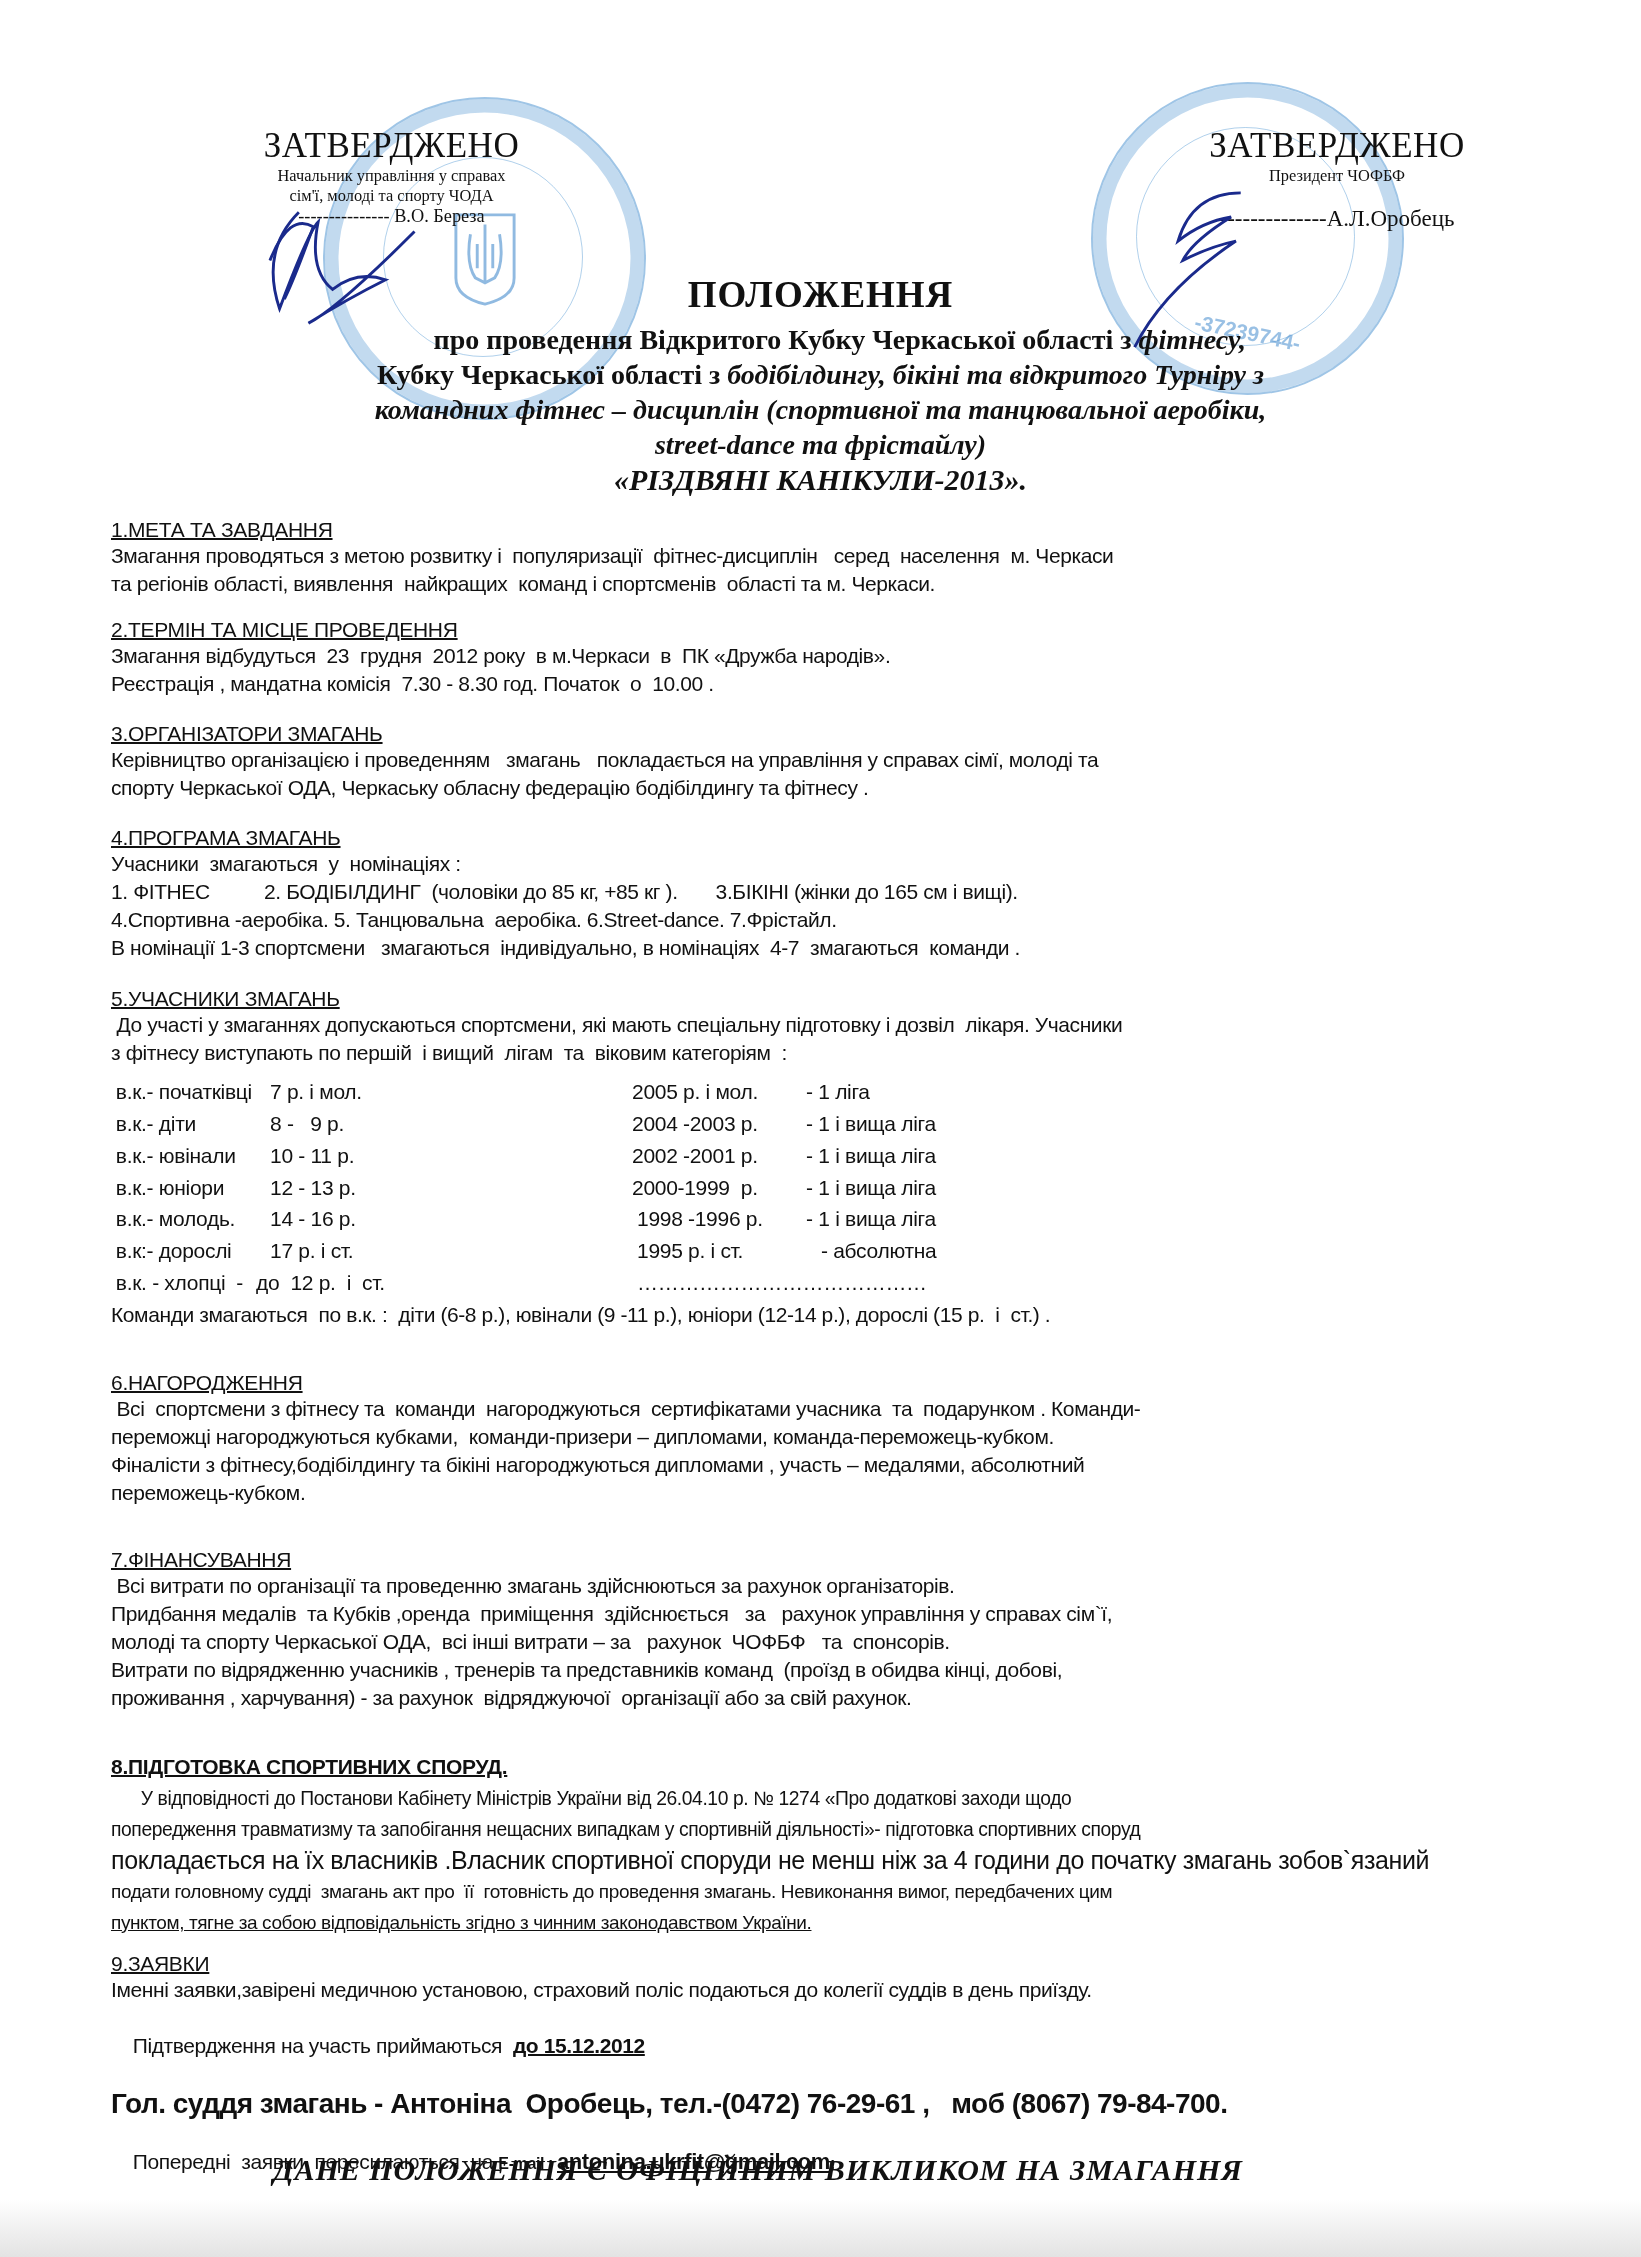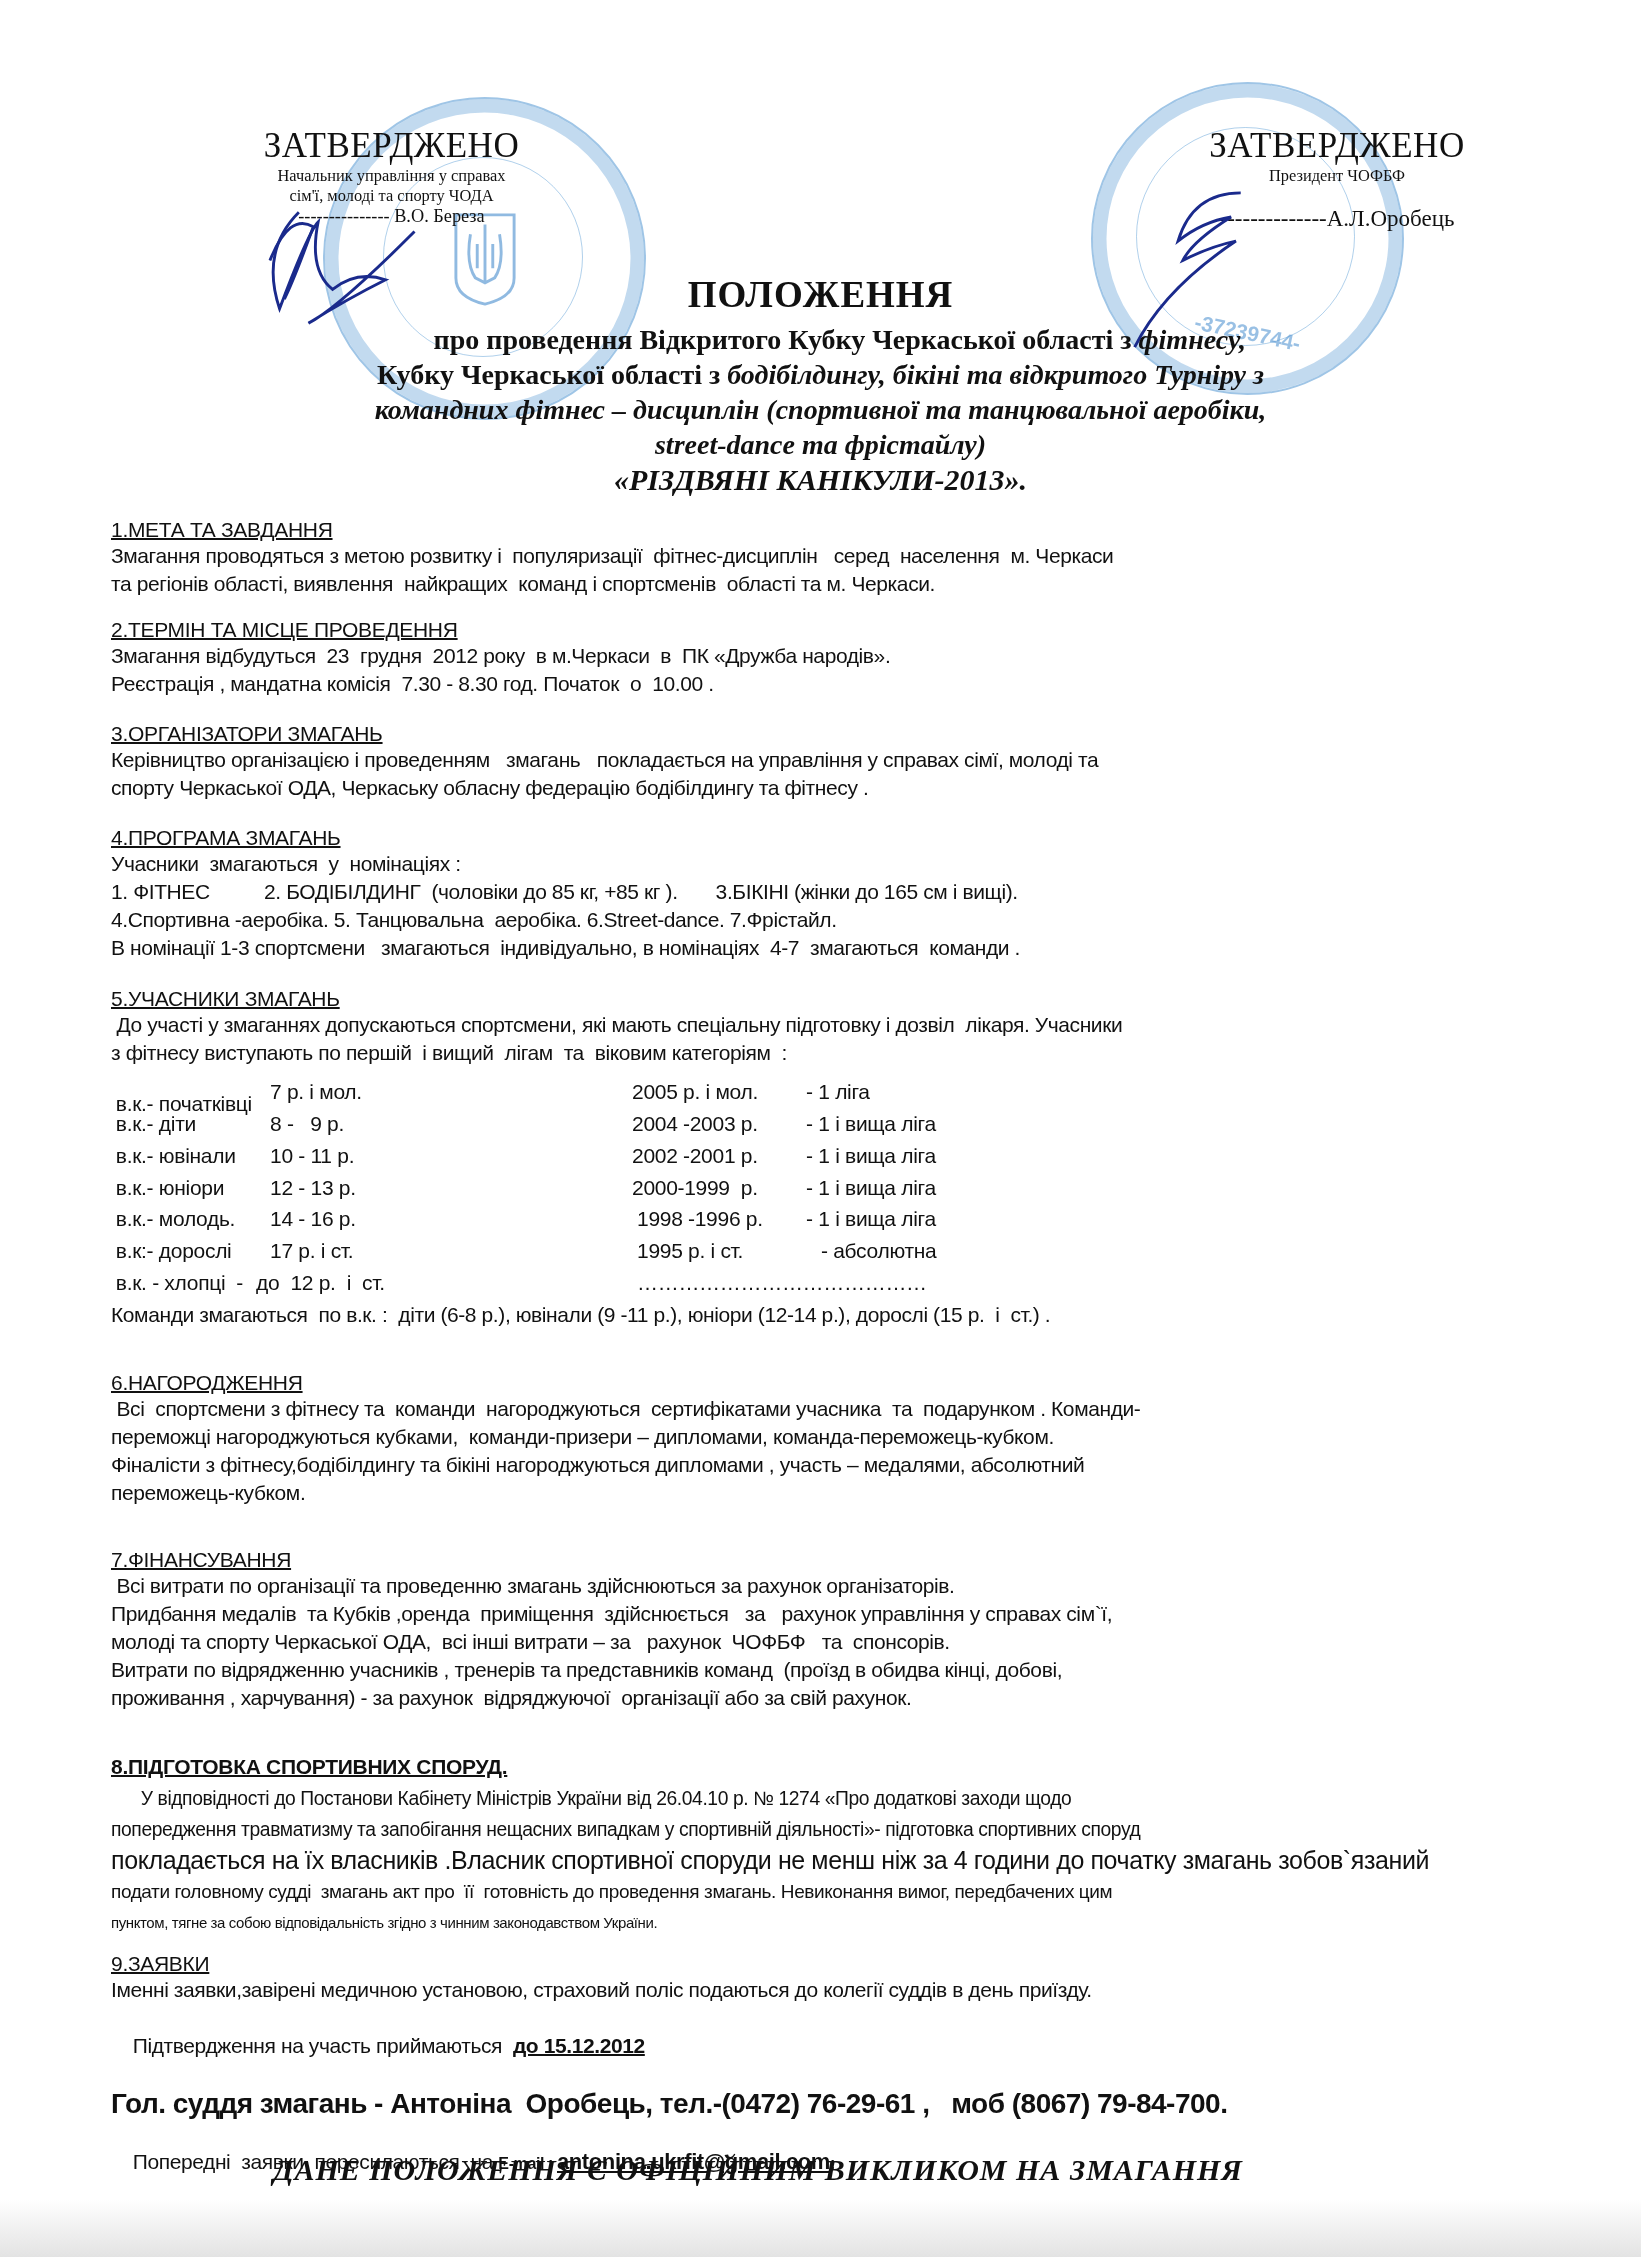--- a/index.html
+++ b/index.html
@@ -103,21 +103,21 @@
   <div class="body-text" style="white-space:pre;">1. ФІТНЕС          2. БОДІБІЛДИНГ  (чоловіки до 85 кг, +85 кг ).       3.БІКІНІ (жінки до 165 см і вищі).</div>
   <div class="body-text" style="white-space:pre;">4.Спортивна -аеробіка. 5. Танцювальна  аеробіка. 6.Street-dance. 7.Фрістайл.</div>
   <div class="body-text" style="white-space:pre;">В номінації 1-3 спортсмени   змагаються  індивідуально, в номінаціях  4-7  змагаються  команди .</div>
 </div>
 
 <div class="abs" style="left:111px; top:987px; width:1429px; height:386px;">
   <div class="sec-head">5.УЧАСНИКИ   ЗМАГАНЬ</div>
   <div class="body-text" style="white-space:pre;"> До участі у змаганнях допускаються спортсмени, які мають спеціальну підготовку і дозвіл  лікаря. Учасники</div>
   <div class="body-text" style="white-space:pre;">з фітнесу виступають по першій  і вищий  лігам  та  віковим категоріям  :</div>
   <div id="cat-table" style="position:absolute; left:0; top:93px; width:1159px; height:222px;">
-      <div class="cat-row" style="left: 4.8px; top: 12px; white-space: pre;">в.к.- початківці</div>
+      <div class="cat-row" style="left: 4.8px; top: 0px; white-space: pre;">в.к.- початківці</div>
       <div class="cat-row" style="left: 159px; top: 0px; white-space: pre;">7 р. і мол.</div>
       <div class="cat-row" style="left: 521px; top: 0px; white-space: pre;">2005 р. і мол.</div>
       <div class="cat-row" style="left: 695px; top: 0px; white-space: pre;">- 1 ліга</div>
       <div class="cat-row" style="left: 4.8px; top: 32px; white-space: pre;">в.к.- діти</div>
       <div class="cat-row" style="left: 159px; top: 32px; white-space: pre;">8 -   9 р.</div>
       <div class="cat-row" style="left: 521px; top: 32px; white-space: pre;">2004 -2003 р.</div>
       <div class="cat-row" style="left: 695px; top: 32px; white-space: pre;">- 1 і вища ліга</div>
       <div class="cat-row" style="left: 4.8px; top: 64px; white-space: pre;">в.к.- ювінали</div>
       <div class="cat-row" style="left: 159px; top: 64px; white-space: pre;">10 - 11 р.</div>
       <div class="cat-row" style="left: 521px; top: 64px; white-space: pre;">2002 -2001 р.</div>
@@ -158,21 +158,21 @@
   <div class="body-text" style="white-space:pre;">Витрати по відрядженню учасників , тренерів та представників команд  (проїзд в обидва кінці, добові,</div>
   <div class="body-text" style="white-space:pre;">проживання , харчування) - за рахунок  відряджуючої  організації або за свій рахунок.</div>
 </div>
 
 <div class="abs" style="left:111px; top:1755px; width:1429px;">
   <div class="sec-head" style="font-weight:bold;">8.ПІДГОТОВКА  СПОРТИВНИХ  СПОРУД.</div>
   <div class="body-text" style="white-space:pre; font-size:19.3px; line-height:31px; margin-top:3.9px;">      У відповідності до Постанови Кабінету Міністрів України від 26.04.10 р. № 1274 «Про додаткові заходи щодо</div>
   <div class="body-text" style="white-space:pre; font-size:19.3px; line-height:31px;">попередження травматизму та запобігання нещасних випадкам у спортивній діяльності»- підготовка спортивних споруд</div>
   <div class="body-text" style="white-space:pre; font-size:25px; line-height:31px;">покладається на їх власників .Власник спортивної споруди не менш ніж за 4 години до початку змагань зобов`язаний</div>
   <div class="body-text" style="white-space:pre; font-size:19px; line-height:31px;">подати головному судді  змагань акт про  її  готовність до проведення змагань. Невиконання вимог, передбачених цим</div>
-  <div class="body-text" style="white-space:pre; font-size:15px; line-height:31px;">пунктом, тягне за собою відповідальність згідно з чинним законодавством України.</div>
+  <div class="body-text" style="white-space:pre; font-size:19px; line-height:31px;text-decoration:underline;">пунктом, тягне за собою відповідальність згідно з чинним законодавством України.</div>
 </div>
 
 <div class="abs" style="left:111px; top:1952px; width:1448px;">
   <div class="sec-head">9.ЗАЯВКИ</div>
   <div class="body-text" style="white-space:pre;">Іменні заявки,завірені медичною установою, страховий поліс подаються до колегії суддів в день приїзду.</div>
   <div class="body-text" style="white-space:pre;">
     <span>Підтвердження на участь приймаються  </span><b style="text-decoration:underline; text-decoration-thickness:1.9px;">до 15.12.2012</b>
   </div>
   <div class="bold-line" style="white-space:pre;">Гол. суддя змагань - Антоніна  Оробець, тел.-(0472) 76-29-61 ,   моб (8067) 79-84-700.</div>
   <div class="body-text" style="white-space:pre;">

